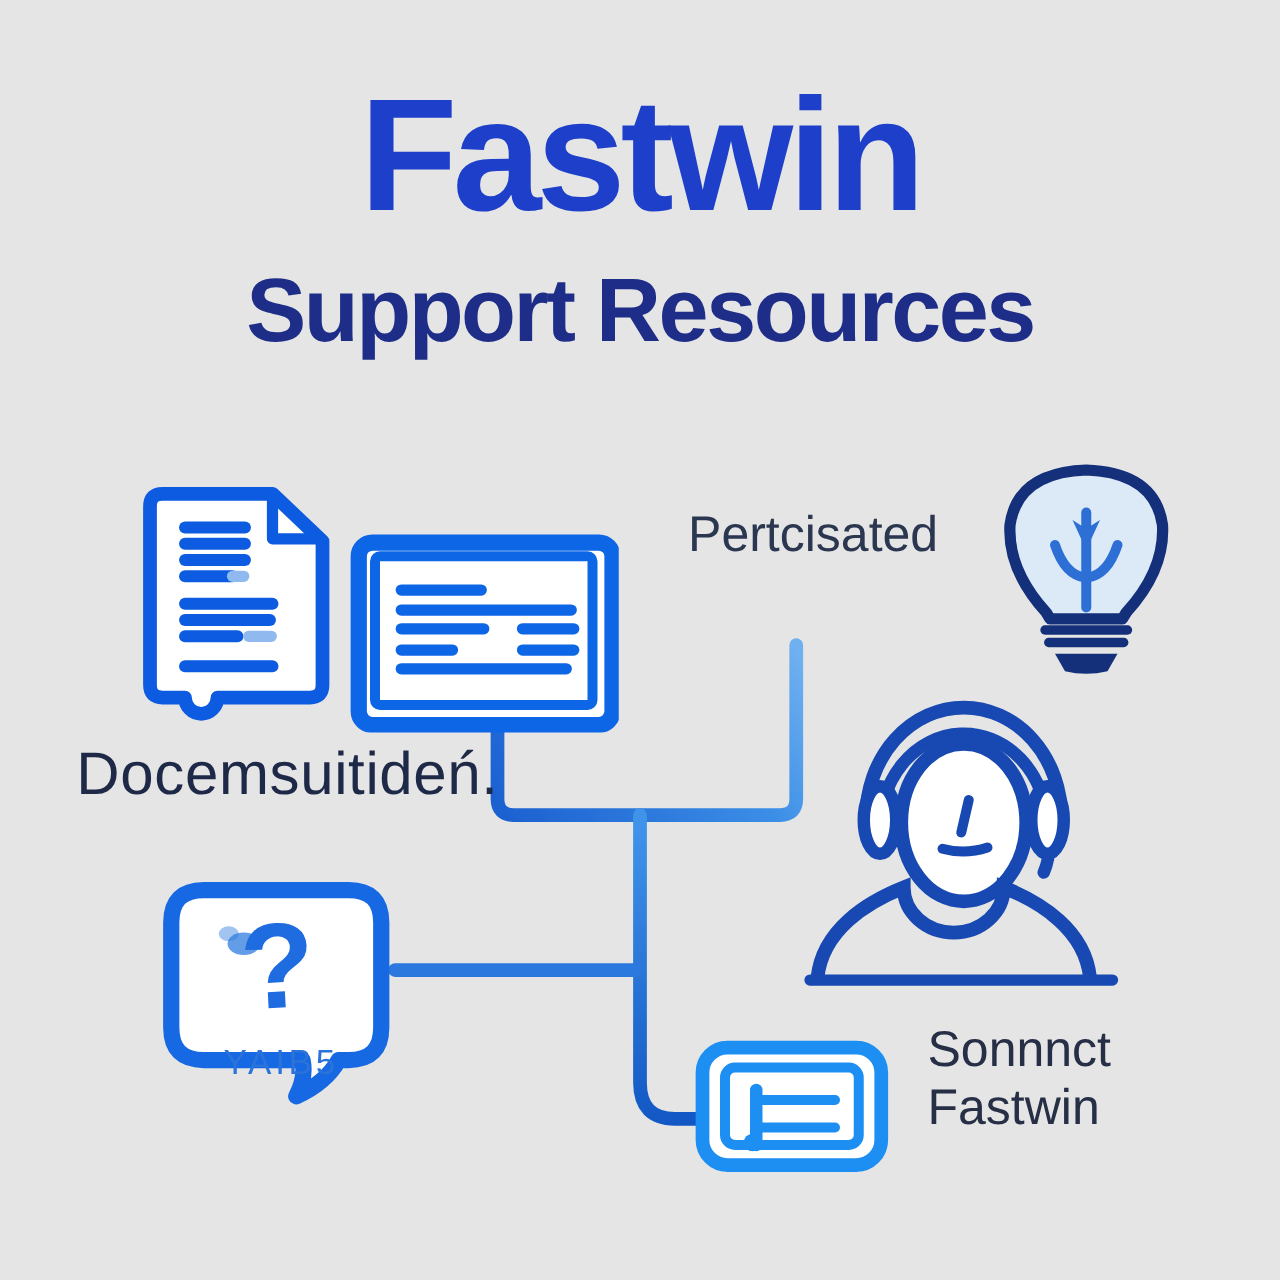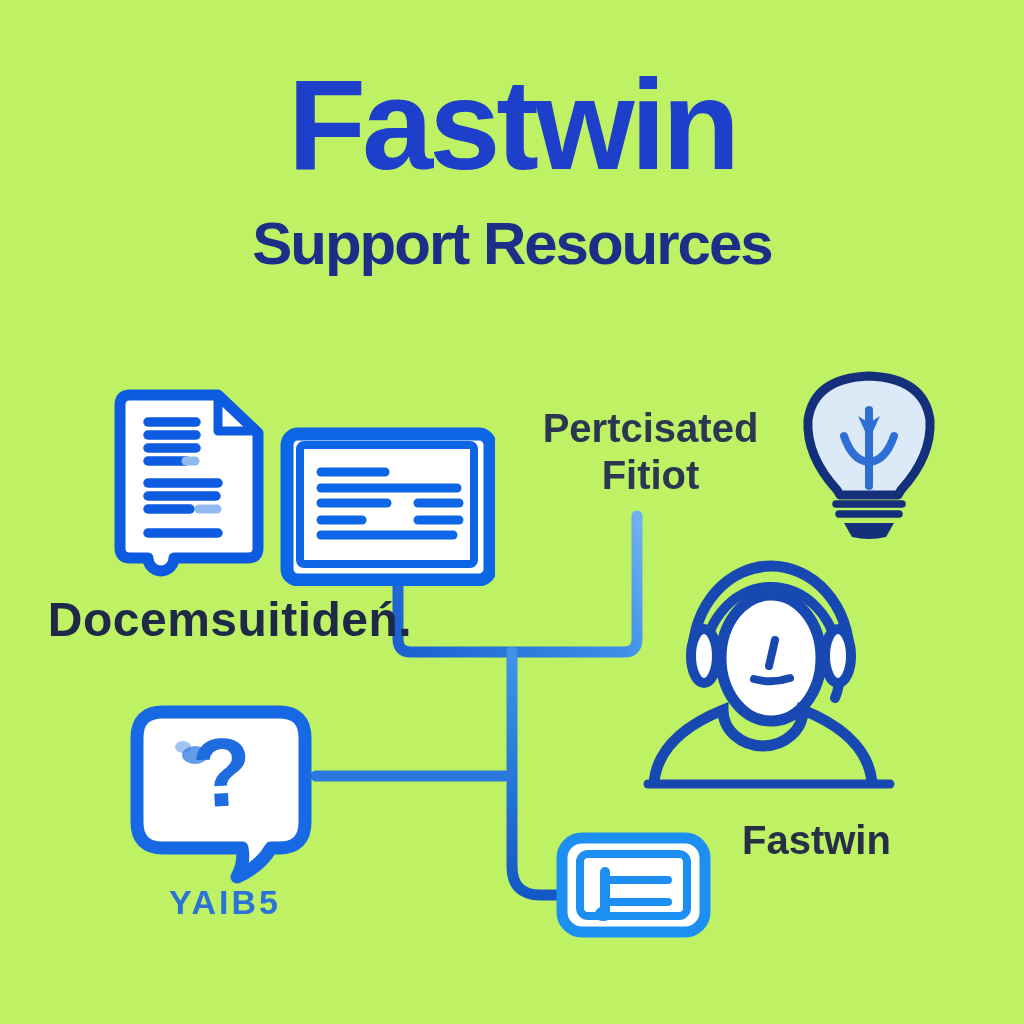--- a/index.html
+++ b/index.html
@@ -1,37 +1,37 @@
 <!DOCTYPE html>
 <html><head>
 <meta charset="utf-8">
 <style>
   html,body{margin:0;padding:0;background:#ffffff;}
   .canvas{
     position:relative;width:1024px;height:1024px;overflow:hidden;
-    background:#bef264;
+    background:#e5e5e5;
     font-family:"Liberation Sans", sans-serif;
   }
   .abs{position:absolute;}
   .brand-title{
     left:0;top:58px;width:1024px;text-align:center;
     font-size:128px;font-weight:700;letter-spacing:-4px;
     color:#1d3fca;line-height:1.05;
   }
   .subtitle{
     left:0;top:212px;width:1024px;text-align:center;
-    font-size:60px;font-weight:700;letter-spacing:-2px;
+    font-size:72px;font-weight:700;letter-spacing:-2px;
     color:#1e2e88;line-height:1.05;
   }
   .node-label{
-    font-weight:700;color:#222d49;
+    font-weight:400;color:#222d49;
   }
   .doc-label{left:30px;top:592px;width:400px;text-align:center;font-size:48px;letter-spacing:0.5px;color:#1d2947;}
   .personalized-label{left:523px;top:405px;width:255px;text-align:center;font-size:40px;line-height:1.17;color:#2b3750;}
-  .faq-label{left:150px;top:883px;width:150px;text-align:center;font-size:34px;letter-spacing:3px;color:#2b72d9;}
+  .faq-label{left:150px;top:834px;width:150px;text-align:center;font-size:28px;letter-spacing:3px;color:#2b72d9;}
   .contact-label{left:742px;top:817px;width:220px;text-align:left;font-size:40px;line-height:1.16;color:#262f45;}
   .question-mark{
     left:172px;top:724px;width:100px;text-align:center;
     font-size:97px;font-weight:700;color:#1f6be0;
     transform:rotate(-3deg);line-height:1;
   }
   svg{display:block;}
 </style>
 </head>
 <body>
@@ -87,21 +87,20 @@
       <line x1="41" y1="77" x2="107" y2="77"></line>
       <line x1="138" y1="77" x2="179" y2="77"></line>
       <line x1="41" y1="94" x2="82" y2="94"></line>
       <line x1="138" y1="94" x2="179" y2="94"></line>
       <line x1="41" y1="109" x2="173" y2="109"></line>
     </g>
   </svg>
 
   <div class="abs node-label personalized-label">
     <div>Pertcisated</div>
-    <div>Fitiot</div>
   </div>
 
   <svg class="abs" style="left:792px;top:366px" width="150" height="185" viewBox="0 0 150 185">
     <path d="M 45,124 Q 14,90 16,54 Q 22,12 77,10 Q 132,12 138,54 Q 140,90 109,124 L 106,129 H 48 Z" fill="#dce9f7" stroke="#15307a" stroke-width="9" stroke-linejoin="round"></path>
     <g stroke="#2e6fd6" stroke-width="8" stroke-linecap="round" fill="none">
       <line x1="77" y1="44" x2="77" y2="120"></line>
       <path d="M 52,70 Q 60,94 76,96"></path>
       <path d="M 102,70 Q 94,94 78,96"></path>
     </g>
     <path d="M 77,74 L 66,50 L 77,57 L 88,50 Z" fill="#2e6fd6"></path>
@@ -137,16 +136,17 @@
     <rect x="30" y="22" width="107" height="62" rx="8" fill="none" stroke="#1e8ff2" stroke-width="8"></rect>
     <line x1="55" y1="40" x2="55" y2="84" stroke="#1e8ff2" stroke-width="10" stroke-linecap="round"></line>
     <circle cx="52" cy="82" r="7" fill="#1e8ff2"></circle>
     <g stroke="#1e8ff2" stroke-width="8" stroke-linecap="round">
       <line x1="58" y1="48" x2="118" y2="48"></line>
       <line x1="58" y1="70" x2="118" y2="70"></line>
     </g>
   </svg>
 
   <div class="abs node-label contact-label">
+    <div>Sonnnct</div>
     <div>Fastwin</div>
   </div>
 
 </div>
 
 </body></html>

